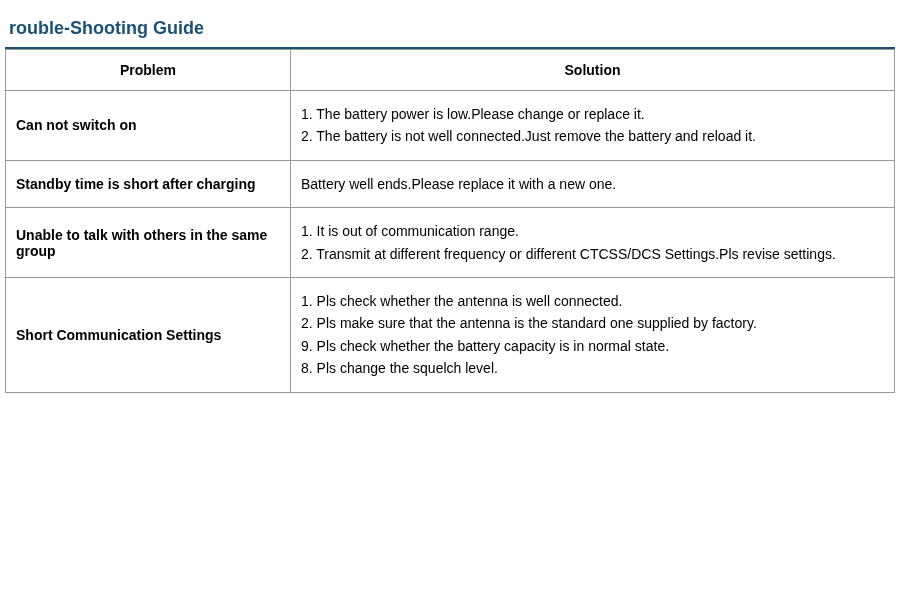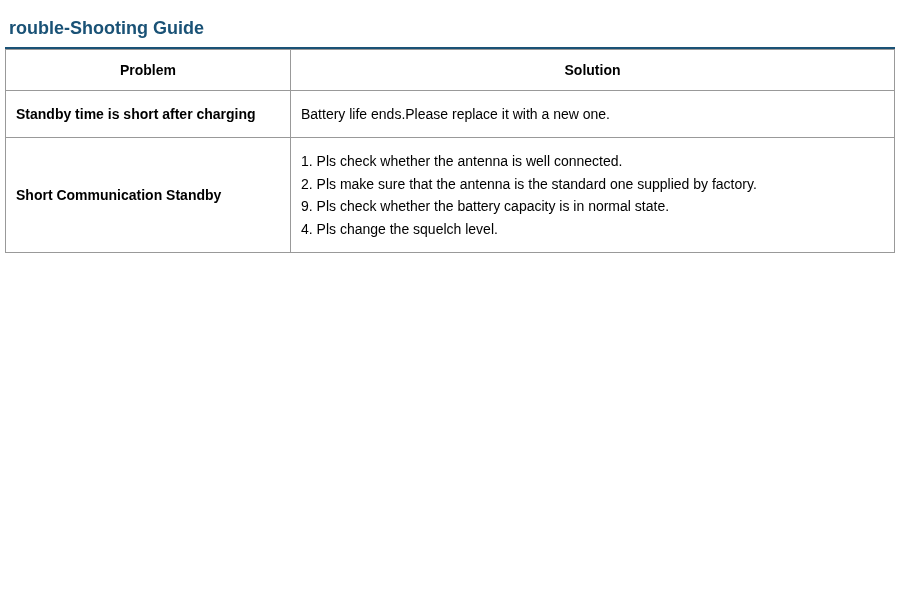--- a/index.html
+++ b/index.html
@@ -66,30 +66,44 @@
 <div class="page-container">
   <div class="page-title">rouble-Shooting Guide</div>
   <table>
     <thead>
       <tr>
         <th class="problem-col">Problem</th>
         <th class="solution-col">Solution</th>
       </tr>
     </thead>
     <tbody id="table-body">
+    <tr>
+          <td class="problem-col">Can not switch on</td>
+          <td class="solution-col">
+            <p>1. The battery power is low.Please change or replace it.</p>
+            <p>2. The battery is not well connected.Just remove the battery and reload it.</p>
+          </td>
+        </tr>
         <tr>
           <td class="problem-col">Standby time is short after charging</td>
           <td class="solution-col">
-            <p>Battery life ends.Please replace it with a new one.</p>
+            <p>Battery well ends.Please replace it with a new one.</p>
           </td>
         </tr>
         <tr>
-          <td class="problem-col">Short Communication Standby</td>
+          <td class="problem-col">Unable to talk with others in the same group</td>
+          <td class="solution-col">
+            <p>1. It is out of communication range.</p>
+            <p>2. Transmit at different frequency or different CTCSS/DCS Settings.Pls revise settings.</p>
+          </td>
+        </tr>
+        <tr>
+          <td class="problem-col">Short Communication Settings</td>
           <td class="solution-col">
             <p>1. Pls check whether the antenna is well connected.</p>
             <p>2. Pls make sure that the antenna is the standard one supplied by factory.</p>
             <p>9. Pls check whether the battery capacity is in normal state.</p>
-            <p>4. Pls change the squelch level.</p>
+            <p>8. Pls change the squelch level.</p>
           </td>
         </tr>
       </tbody>
   </table>
 </div>
 
 </body></html>

